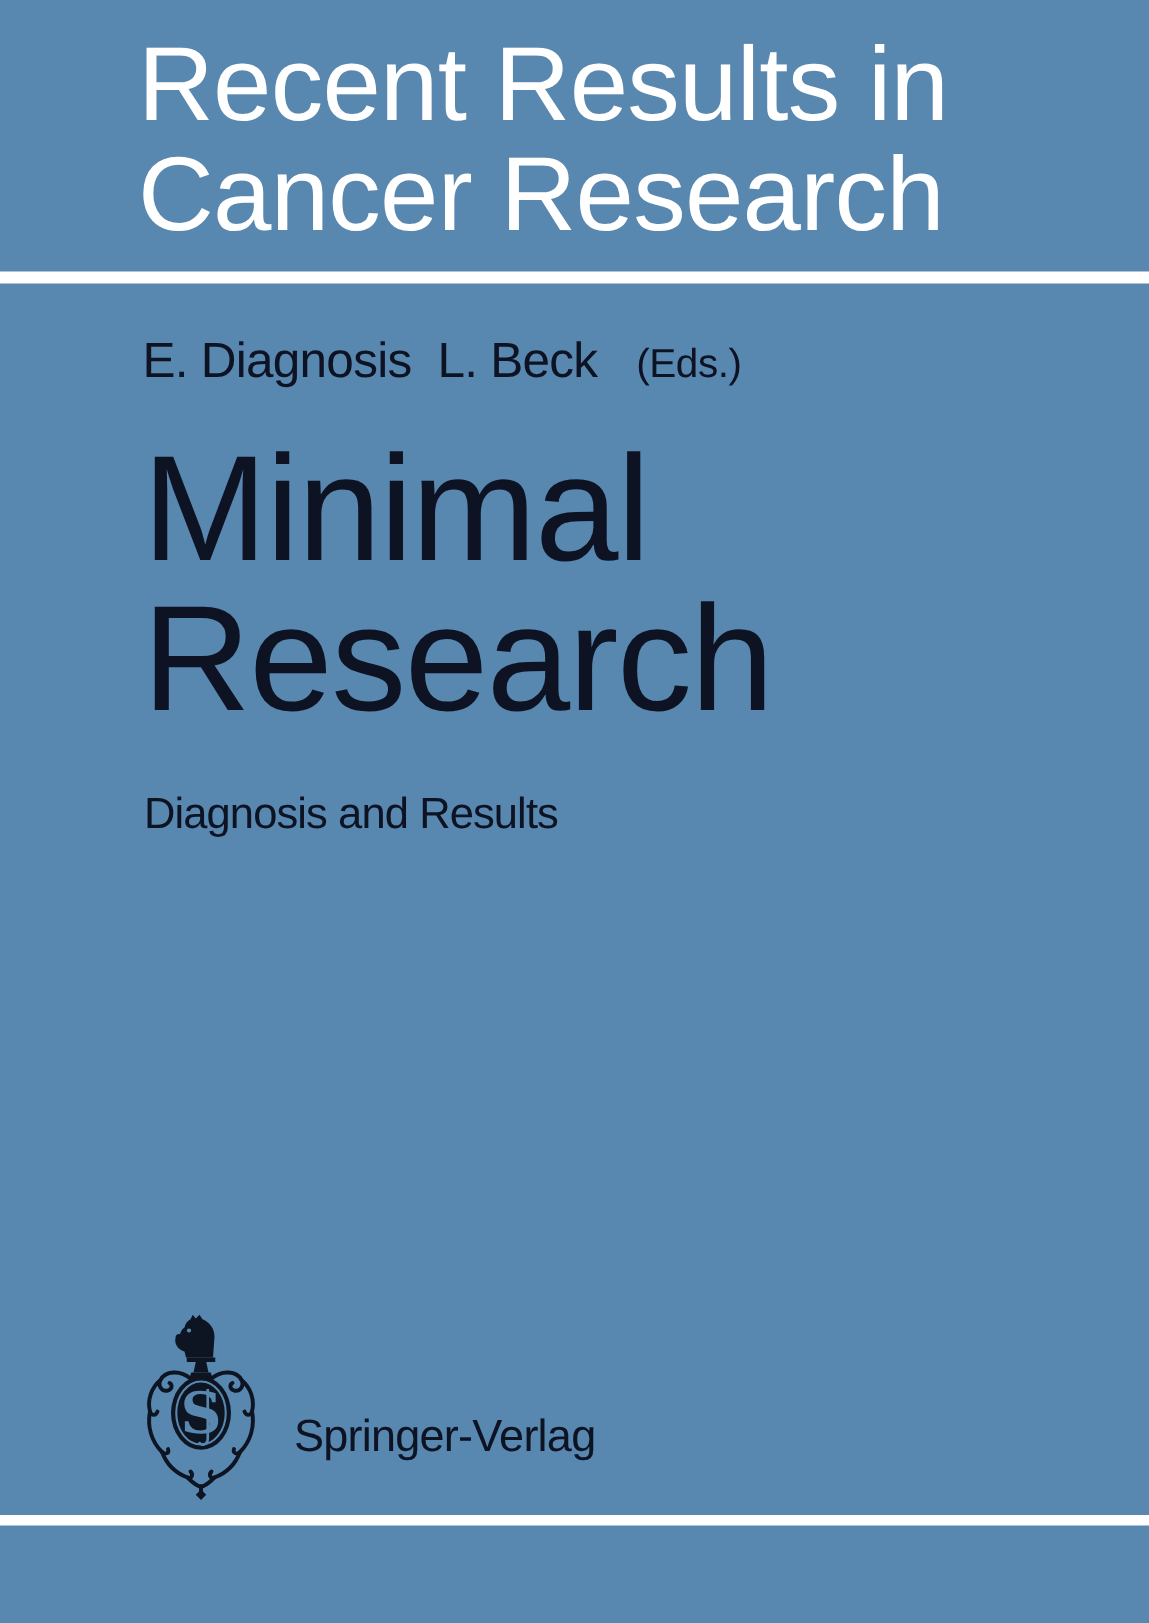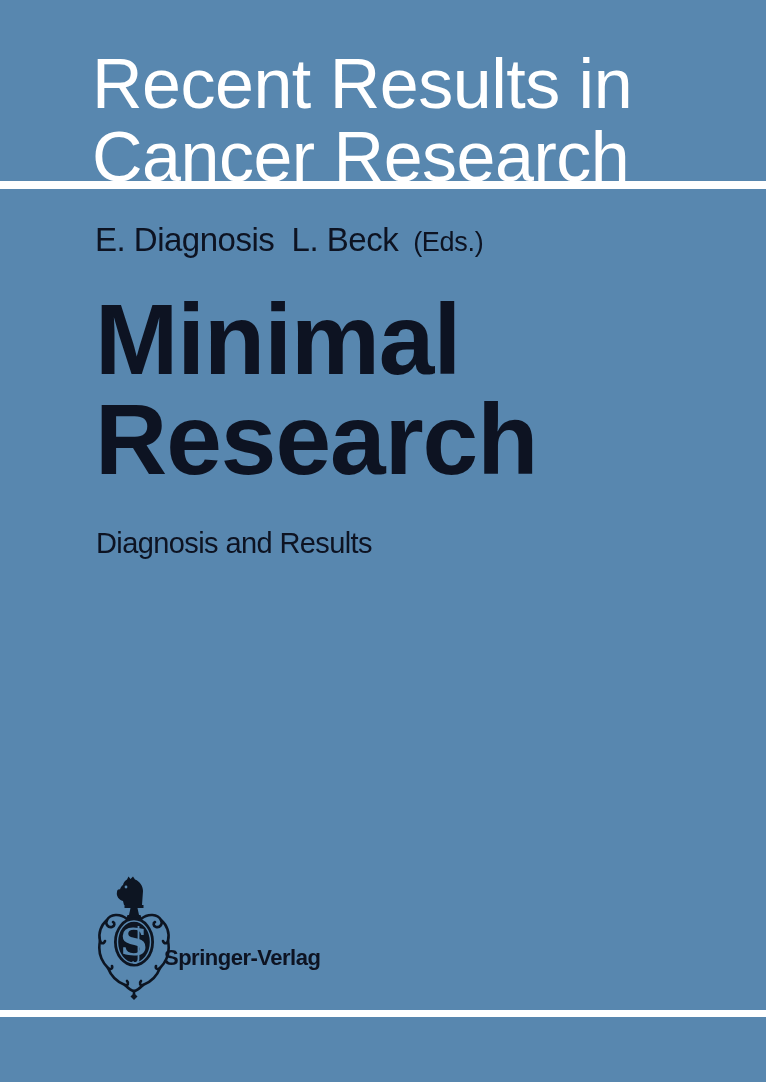--- a/index.html
+++ b/index.html
@@ -17,21 +17,20 @@
   .series-title {
     position: absolute;
     left: 92px;
     top: 20px;
     font-size: 70px;
     line-height: 73px;
     letter-spacing: -0.5px;
     font-weight: 400;
     color: var(--series-text, #ffffff);
     white-space: nowrap;
-    margin-top: 28px;
   }
   .rule {
     position: absolute;
     left: 0;
     width: 100%;
     background: var(--rule, #ffffff);
   }
   .rule-top { top: 181px; height: 8px; }
   .rule-bottom { top: 1010px; height: 7px; }
   .editors {
@@ -40,58 +39,57 @@
     top: 223px;
     font-size: 33px;
     line-height: 33px;
     letter-spacing: -0.5px;
     color: var(--text-dark, #0d1322);
     white-space: pre;
   }
   .editors .eds-suffix {
     font-size: 27px;
     letter-spacing: -0.3px;
-    margin-left: 15px;
+    margin-left: 26px;
   }
   .book-title {
     position: absolute;
     left: 95px;
     top: 289px;
     font-size: 100px;
     line-height: 100px;
     letter-spacing: -1px;
-    font-weight: 700;
+    font-weight: 400;
     color: var(--text-dark, #0d1322);
     white-space: nowrap;
   }
   .book-subtitle {
     position: absolute;
     left: 96px;
     top: 529px;
     font-size: 29px;
     line-height: 29px;
     letter-spacing: -0.6px;
     color: var(--text-dark, #0d1322);
     white-space: nowrap;
   }
   .publisher-logo {
     position: absolute;
     left: 96px;
     top: 875px;
   }
   .publisher-name {
     position: absolute;
-    left: 164px;
+    left: 196px;
     top: 943px;
-    font-size: 22px;
+    font-size: 30px;
     line-height: 30px;
     letter-spacing: -0.5px;
     color: var(--text-dark, #0d1322);
     white-space: nowrap;
-    font-weight: bold;
   }
 </style>
 </head>
 <body>
 
 <div class="cover">
 
   <div class="series-title">
     <div>Recent Results in</div>
     <div>Cancer Research</div>

